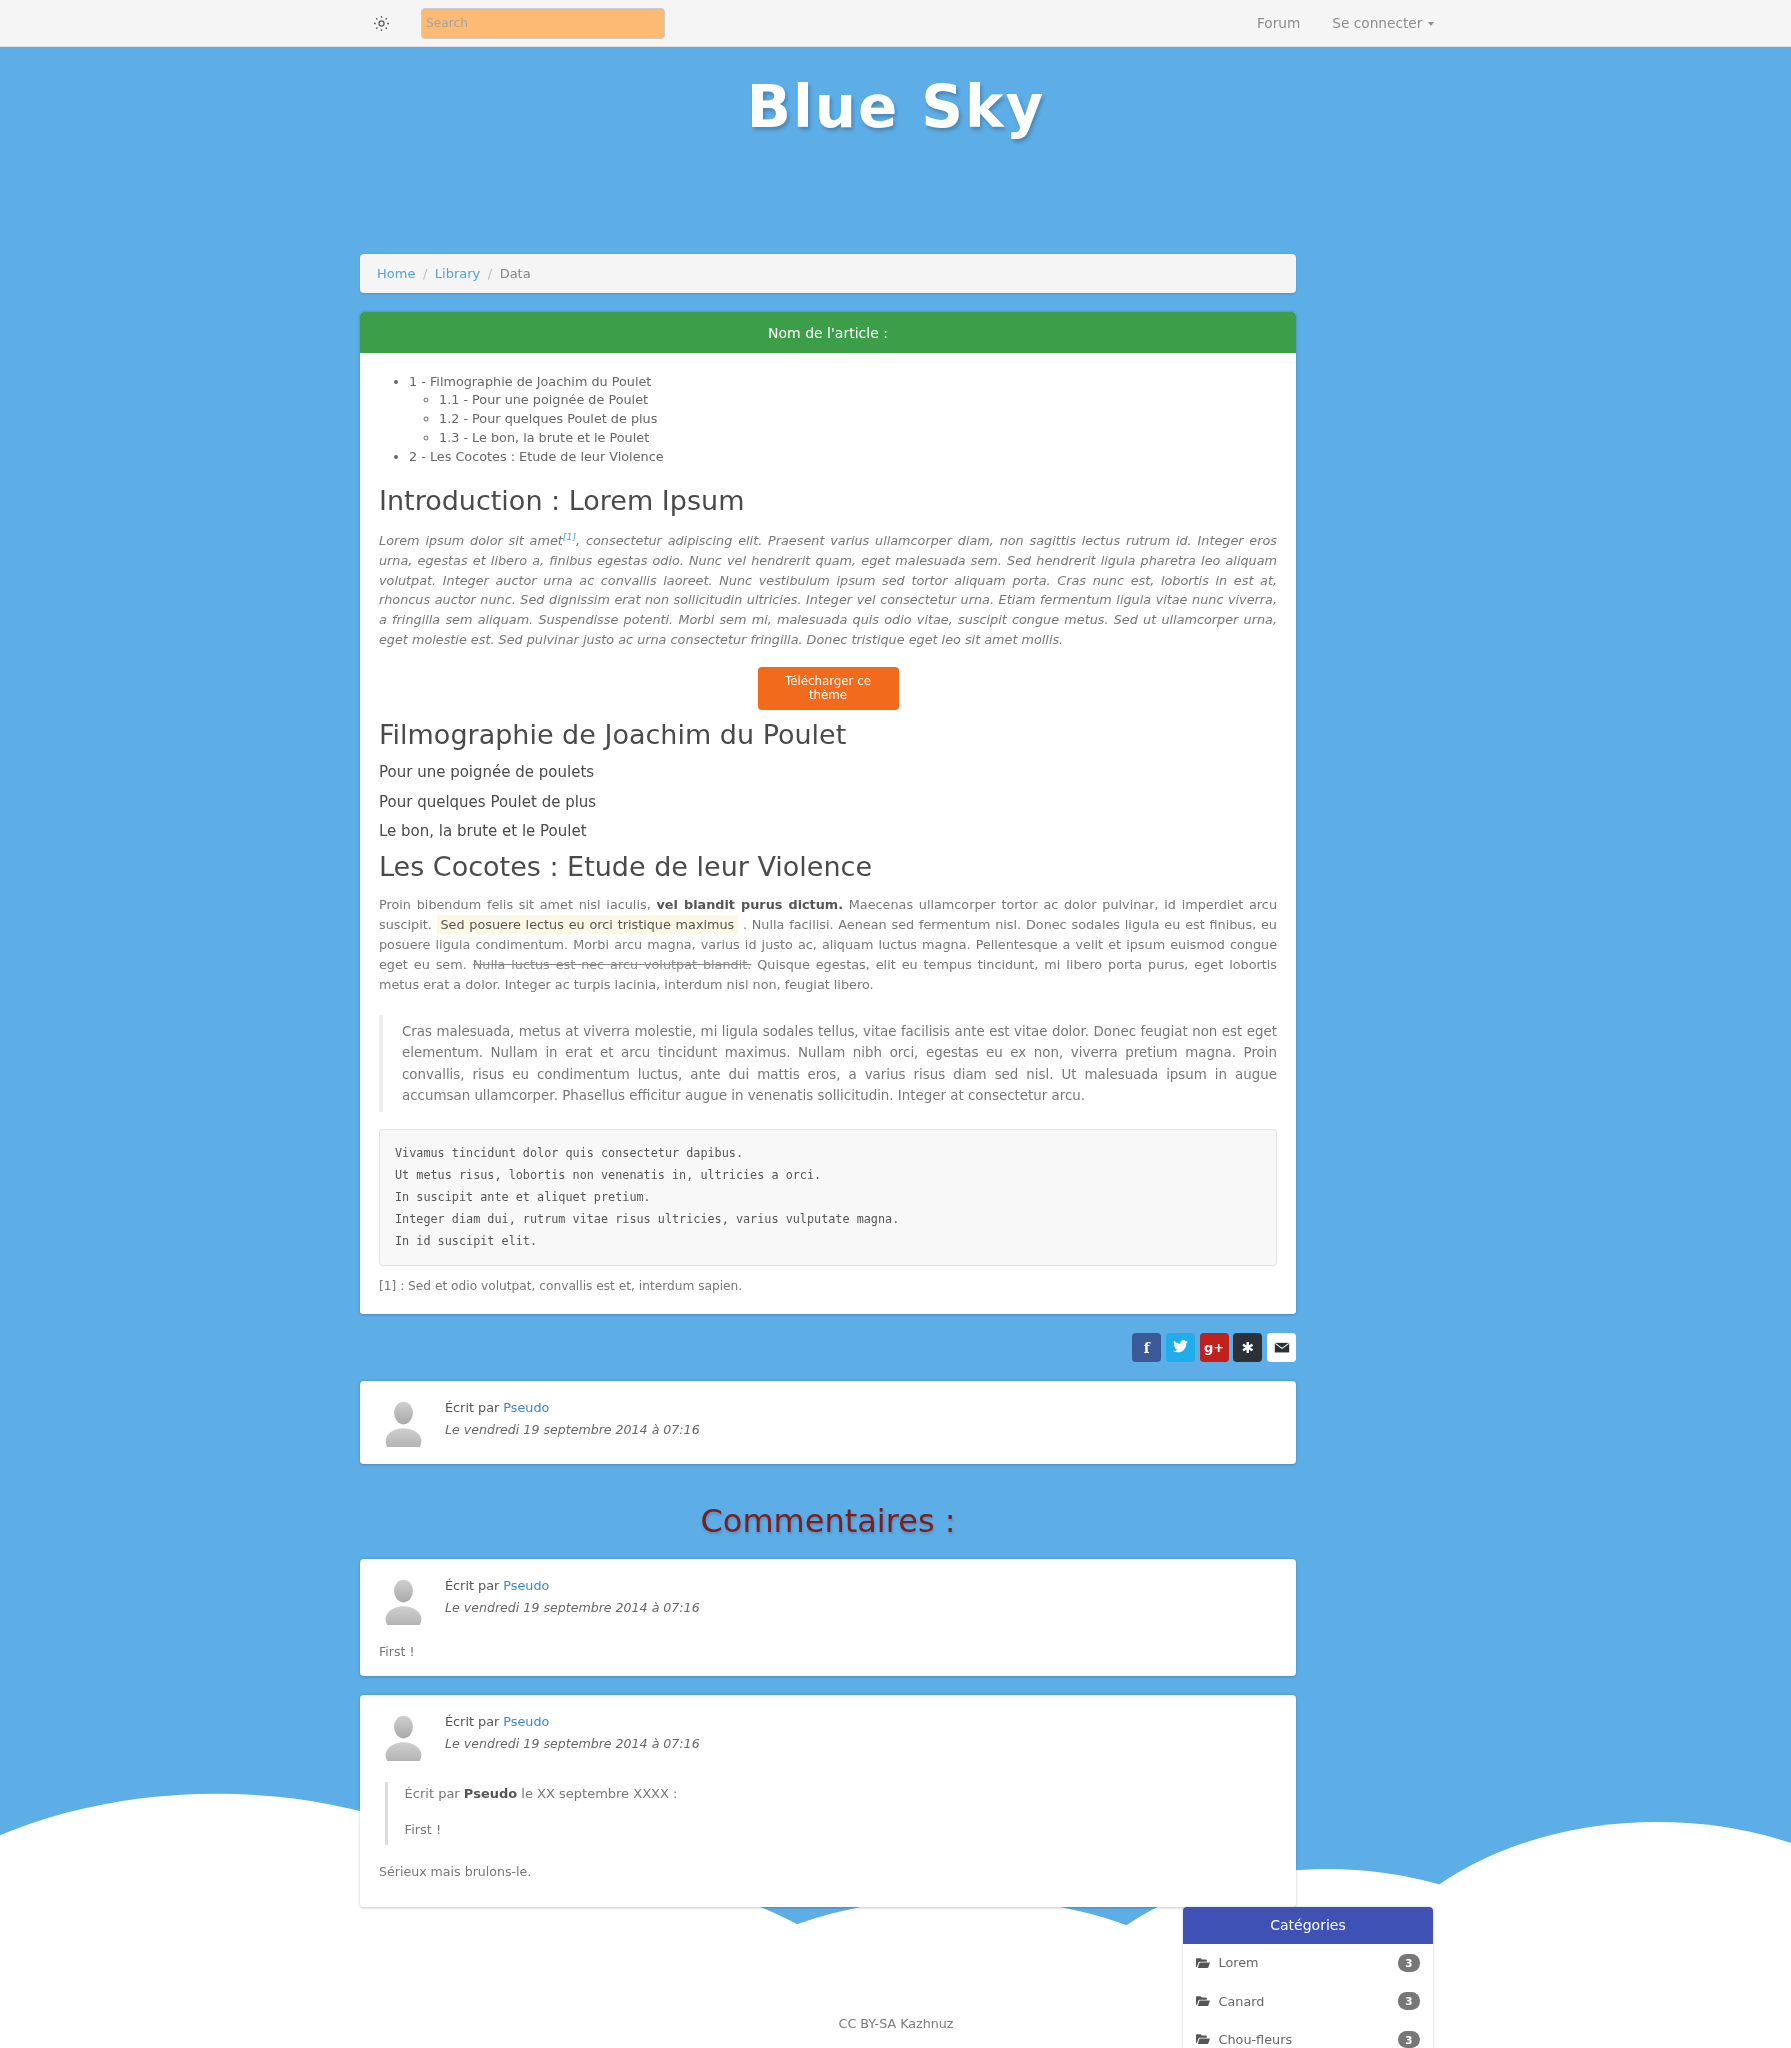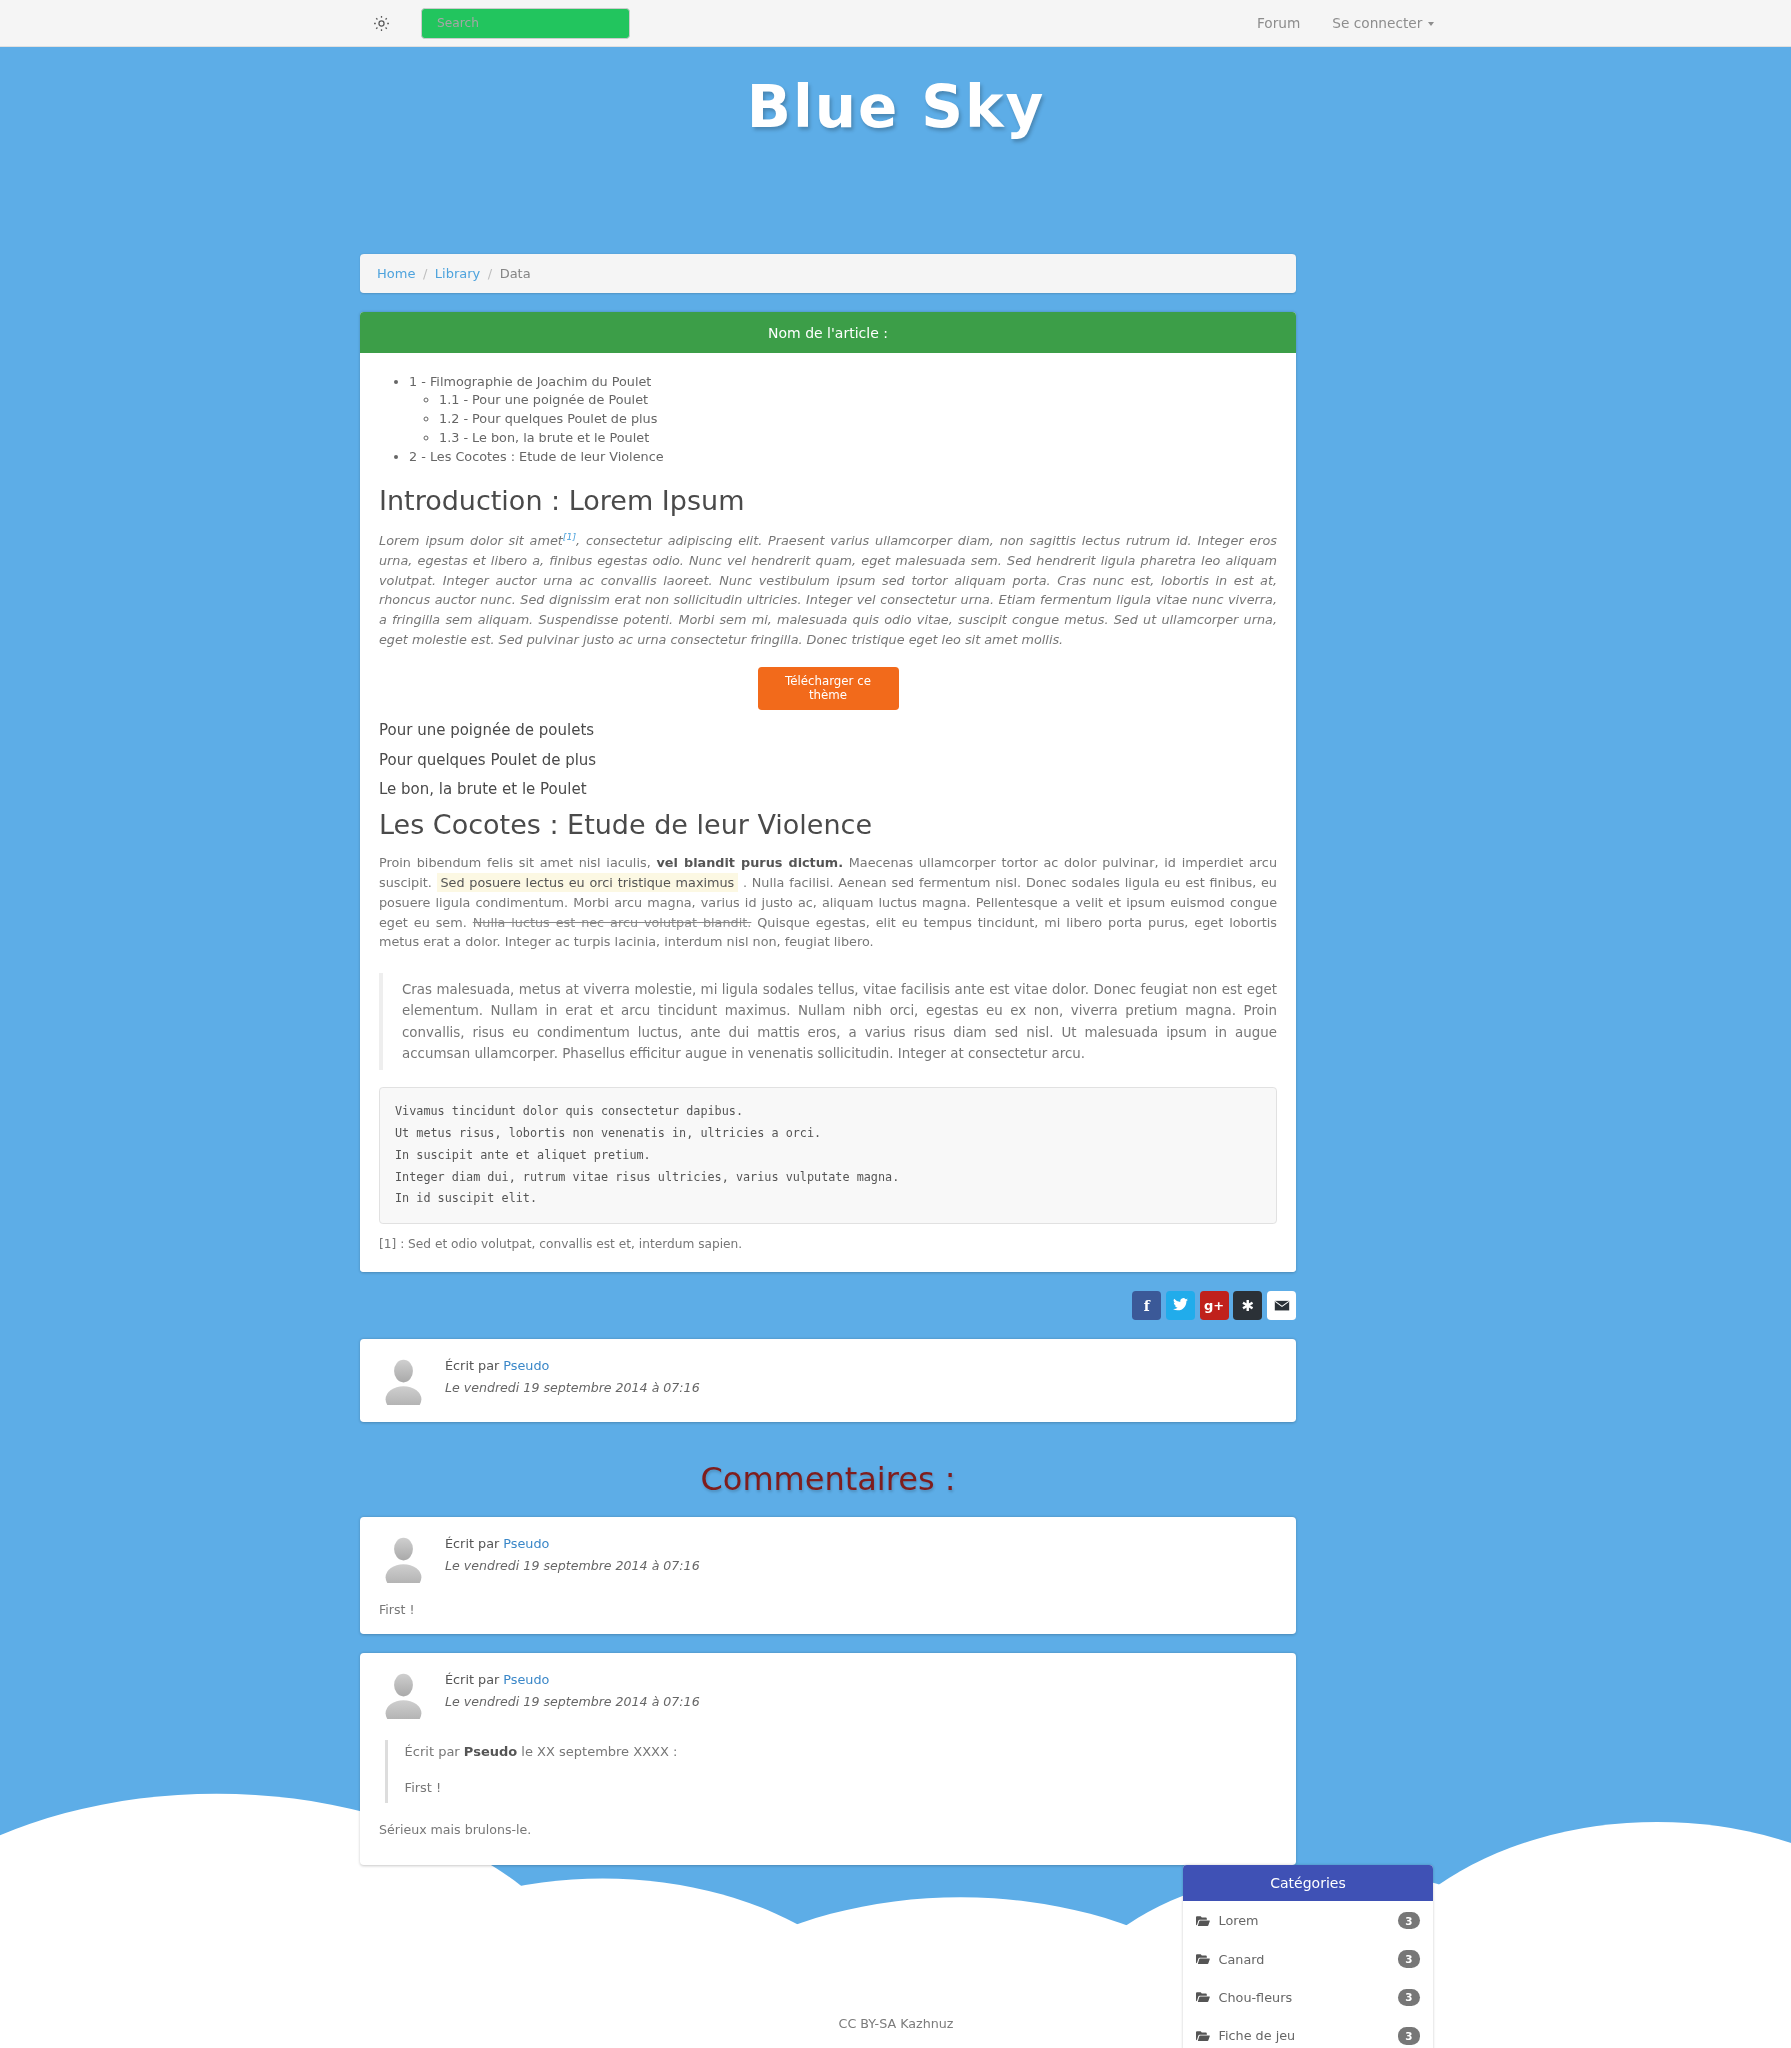--- a/index.html
+++ b/index.html
@@ -14,23 +14,23 @@
 
   
   .navbar {
     position:absolute; top:0; left:0; width:1792px; height:47px;
     background:#f5f5f5; border-bottom:0.9px solid #e0e0e0;
     display:flex; align-items:center;
   }
   .nav-left { display:flex; align-items:center; margin-left:372px; }
   .gear-icon { width:19px; height:19px; color:#5a5a5a; display:block; }
   .search-input {
-    margin-left:30px; width:209px; height:31px;
+    margin-left:30px; width:244px; height:31px;
     border:0.9px solid #cccccc; border-radius:3.8px;
-    background:#22c55e; padding:0 15px;
+    background:#fdba74; padding:0 4px;
     font-family:"DejaVu Sans", sans-serif; font-size:12.2px; color:#555;
     outline:none;
   }
   .search-input::placeholder { color:#a6a6a6; }
   .nav-right { margin-left:auto; margin-right:358px; display:flex; align-items:center; gap:32px; }
   .nav-link { color:#8d8d8d; font-size:13.7px; text-decoration:none; cursor:pointer; }
   .caret { display:inline-block; width:0;height:0;
     border-left:3.8px solid transparent;border-right:3.8px solid transparent;
     border-top:4.7px solid #8d8d8d; margin-left:5.6px; vertical-align:middle;}
 
@@ -211,20 +211,21 @@
           </li>
           <li>2 - Les Cocotes : Etude de leur Violence</li>
         </ul>
 
         <h2 class="sec">Introduction : Lorem Ipsum</h2>
 
         <p class="lead"><span>Lorem ipsum dolor sit amet</span><sup><a>[1]</a></sup><span>, consectetur adipiscing elit. Praesent varius ullamcorper diam, non sagittis lectus rutrum id. Integer eros urna, egestas et libero a, finibus egestas odio. Nunc vel hendrerit quam, eget malesuada sem. Sed hendrerit ligula pharetra leo aliquam volutpat. Integer auctor urna ac convallis laoreet. Nunc vestibulum ipsum sed tortor aliquam porta. Cras nunc est, lobortis in est at, rhoncus auctor nunc. Sed dignissim erat non sollicitudin ultricies. Integer vel consectetur urna. Etiam fermentum ligula vitae nunc viverra, a fringilla sem aliquam. Suspendisse potenti. Morbi sem mi, malesuada quis odio vitae, suscipit congue metus. Sed ut ullamcorper urna, eget molestie est. Sed pulvinar justo ac urna consectetur fringilla. Donec tristique eget leo sit amet mollis.</span></p>
 
         <button class="btn-dl">Télécharger ce thème</button>
 
+        <h2 class="sec">Filmographie de Joachim du Poulet</h2>
         <h3 class="sec">Pour une poignée de poulets</h3>
         <h3 class="sec">Pour quelques Poulet de plus</h3>
         <h3 class="sec">Le bon, la brute et le Poulet</h3>
         <h2 class="sec">Les Cocotes : Etude de leur Violence</h2>
 
         <p class="body"><span>Proin bibendum felis sit amet nisl iaculis, </span><strong class="b">vel blandit purus dictum.</strong><span> Maecenas ullamcorper tortor ac dolor pulvinar, id imperdiet arcu suscipit. </span><mark class="hl">Sed posuere lectus eu orci tristique maximus</mark><span> . Nulla facilisi. Aenean sed fermentum nisl. Donec sodales ligula eu est finibus, eu posuere ligula condimentum. Morbi arcu magna, varius id justo ac, aliquam luctus magna. Pellentesque a velit et ipsum euismod congue eget eu sem. </span><s class="strike">Nulla luctus est nec arcu volutpat blandit.</s><span> Quisque egestas, elit eu tempus tincidunt, mi libero porta purus, eget lobortis metus erat a dolor. Integer ac turpis lacinia, interdum nisl non, feugiat libero.</span></p>
 
         <blockquote class="bq">Cras malesuada, metus at viverra molestie, mi ligula sodales tellus, vitae facilisis ante est vitae dolor. Donec feugiat non est eget elementum. Nullam in erat et arcu tincidunt maximus. Nullam nibh orci, egestas eu ex non, viverra pretium magna. Proin convallis, risus eu condimentum luctus, ante dui mattis eros, a varius risus diam sed nisl. Ut malesuada ipsum in augue accumsan ullamcorper. Phasellus efficitur augue in venenatis sollicitudin. Integer at consectetur arcu.</blockquote>
 
         <pre class="code">Vivamus tincidunt dolor quis consectetur dapibus.

